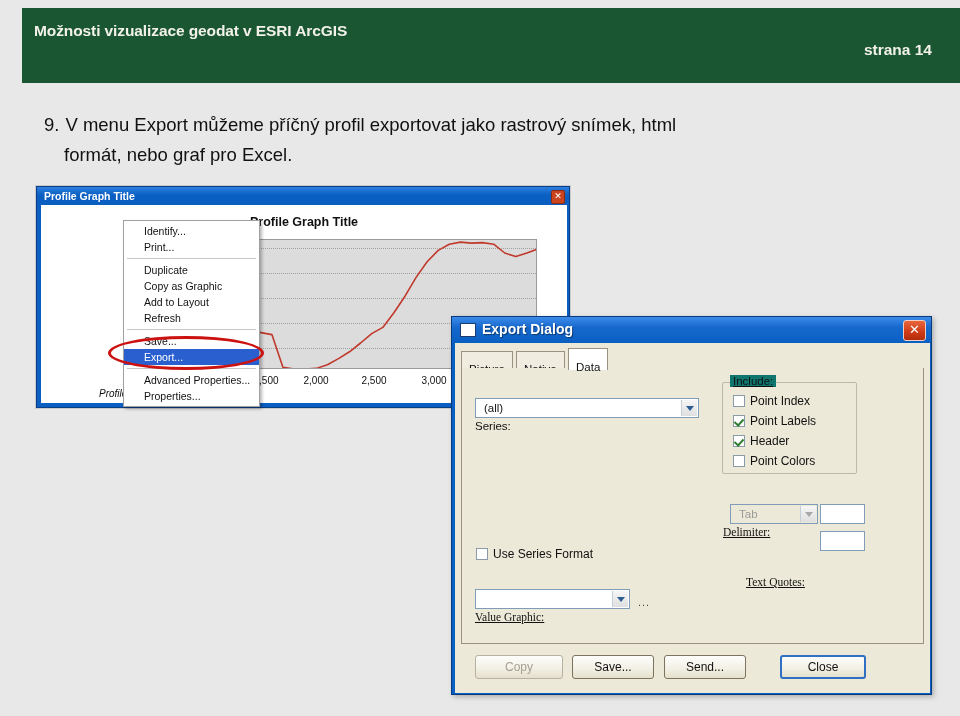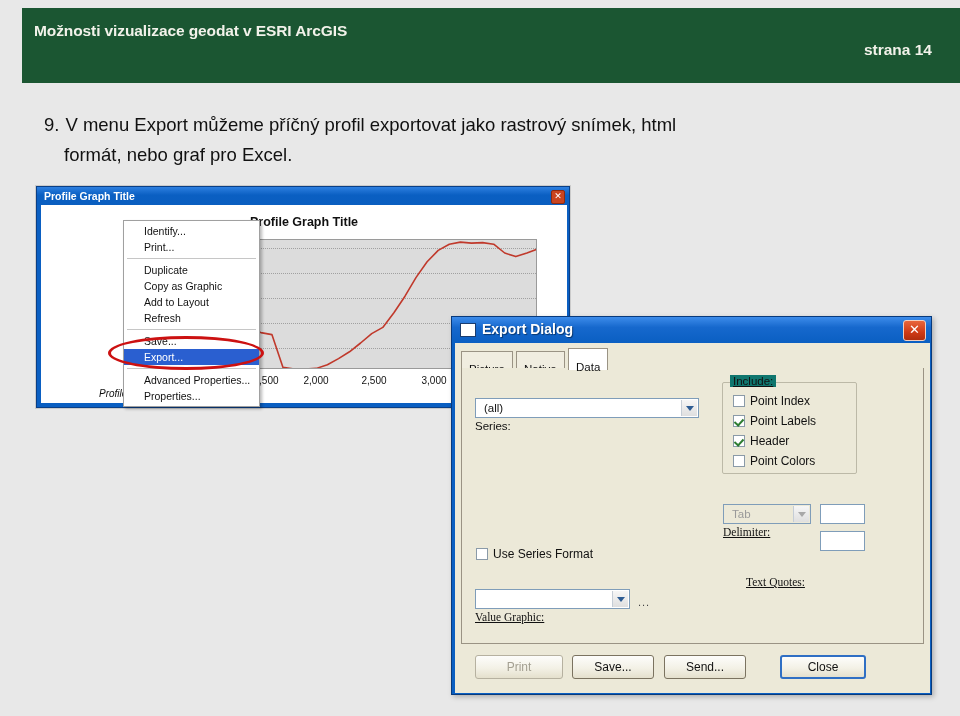--- a/index.html
+++ b/index.html
@@ -591,33 +591,33 @@
             <span class="check-mark"></span>
             <span class="clabel">Header</span>
           </div>
           <div class="check-row" style="left:10px; top:70px;">
             <span class="check-mark"></span>
             <span class="clabel">Point Colors</span>
           </div>
         </div>
 
         <div class="field-label" style="left:261px; top:118px;"><u>Delimiter:</u></div>
-        <div class="combo disabled" style="left:261px; top:136px; width:88px; height:20px;">
+        <div class="combo disabled" style="left:268px; top:136px; width:88px; height:20px;">
           <div class="txt">Tab</div>
           <div class="arrow"></div>
         </div>
         <div class="textbox" style="left:358px; top:136px; width:45px; height:20px;"></div>
 
         <div class="field-label" style="left:284px; top:168px;"><u>Text Quotes:</u></div>
         <div class="textbox" style="left:358px; top:163px; width:45px; height:20px;"></div>
 
       </div>
 
       <div id="dialog-footer">
-        <div class="xp-btn disabled" style="left:20px; width:88px;">Print</div>
+        <div class="xp-btn disabled" style="left:20px; width:88px;">Copy</div>
         <div class="xp-btn" style="left:117px; width:82px;">Save...</div>
         <div class="xp-btn" style="left:209px; width:82px;">Send...</div>
         <div class="xp-btn default" style="left:325px; width:86px;">Close</div>
       </div>
 
     </div>
   </div>
 
 </div>
 

